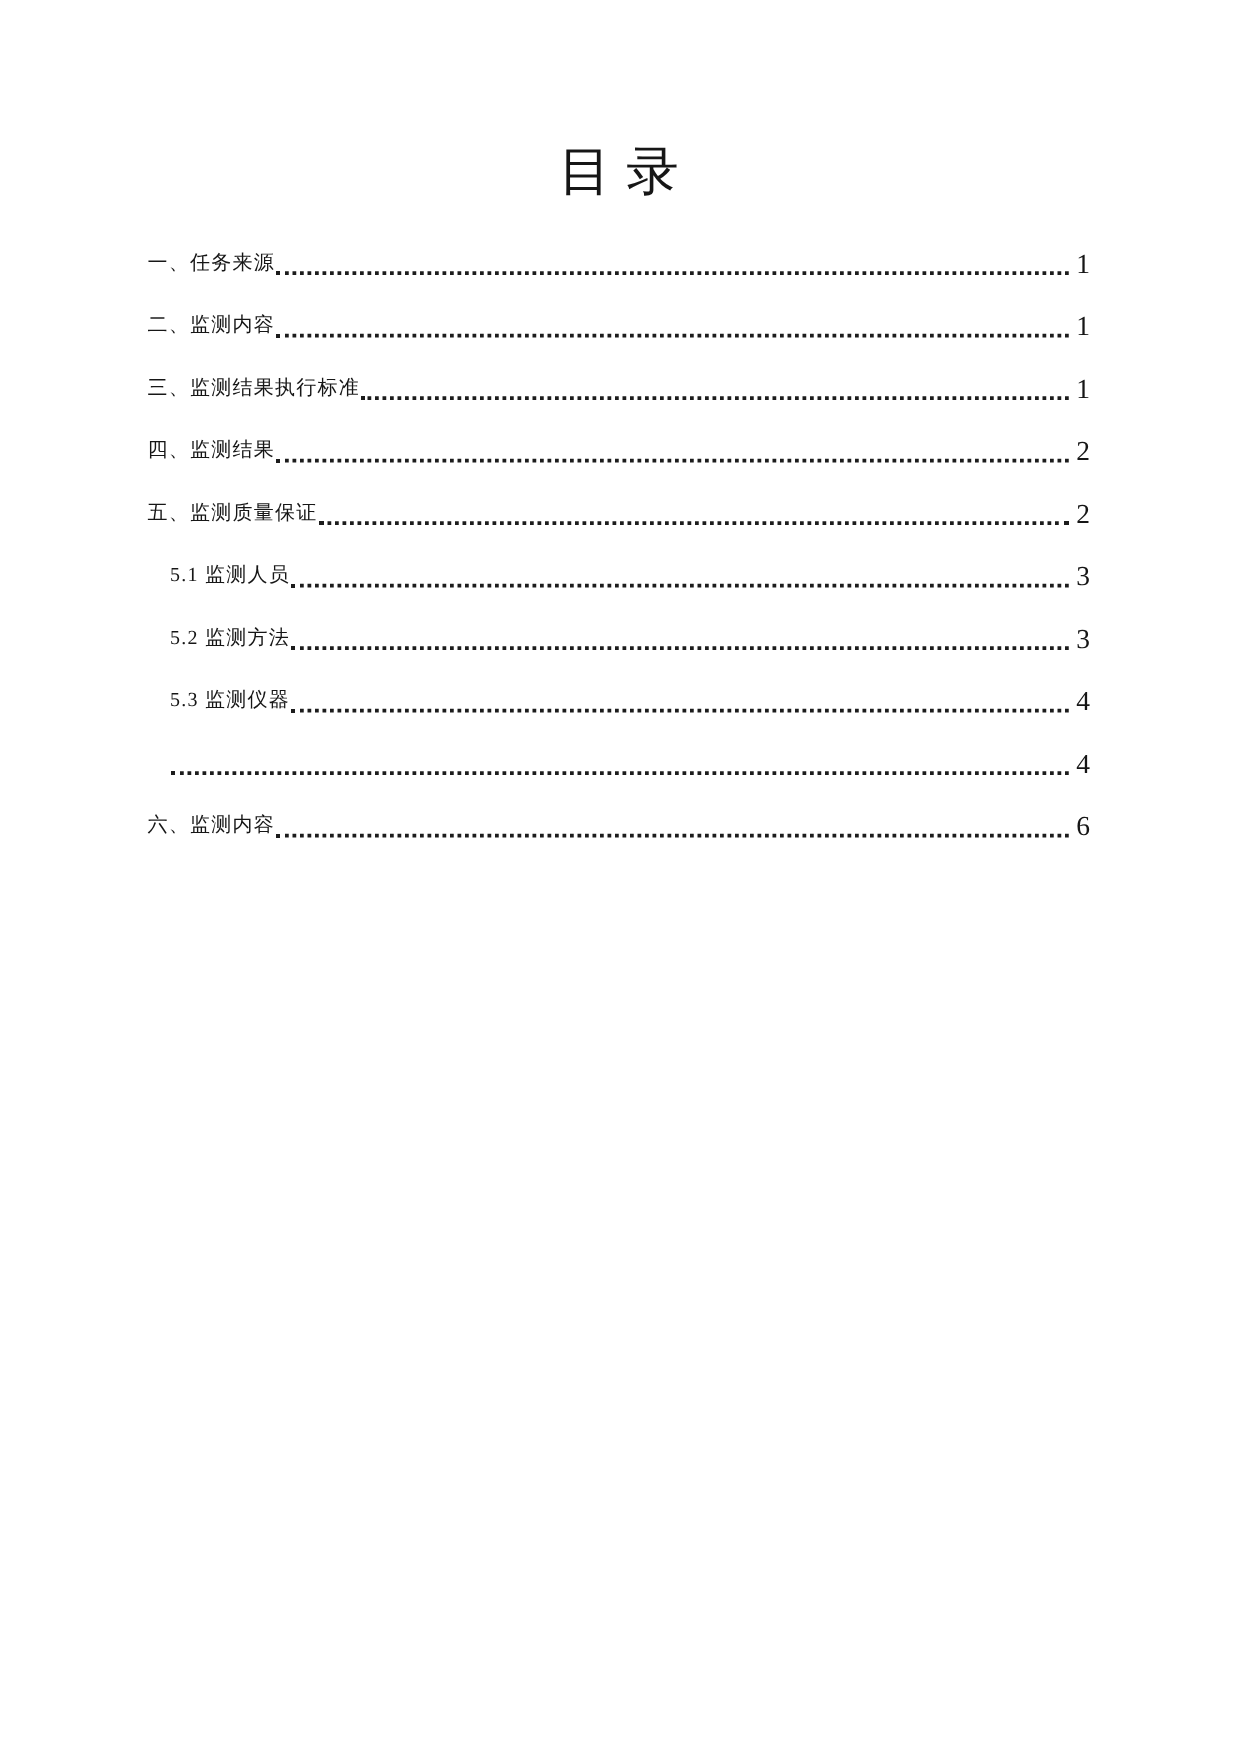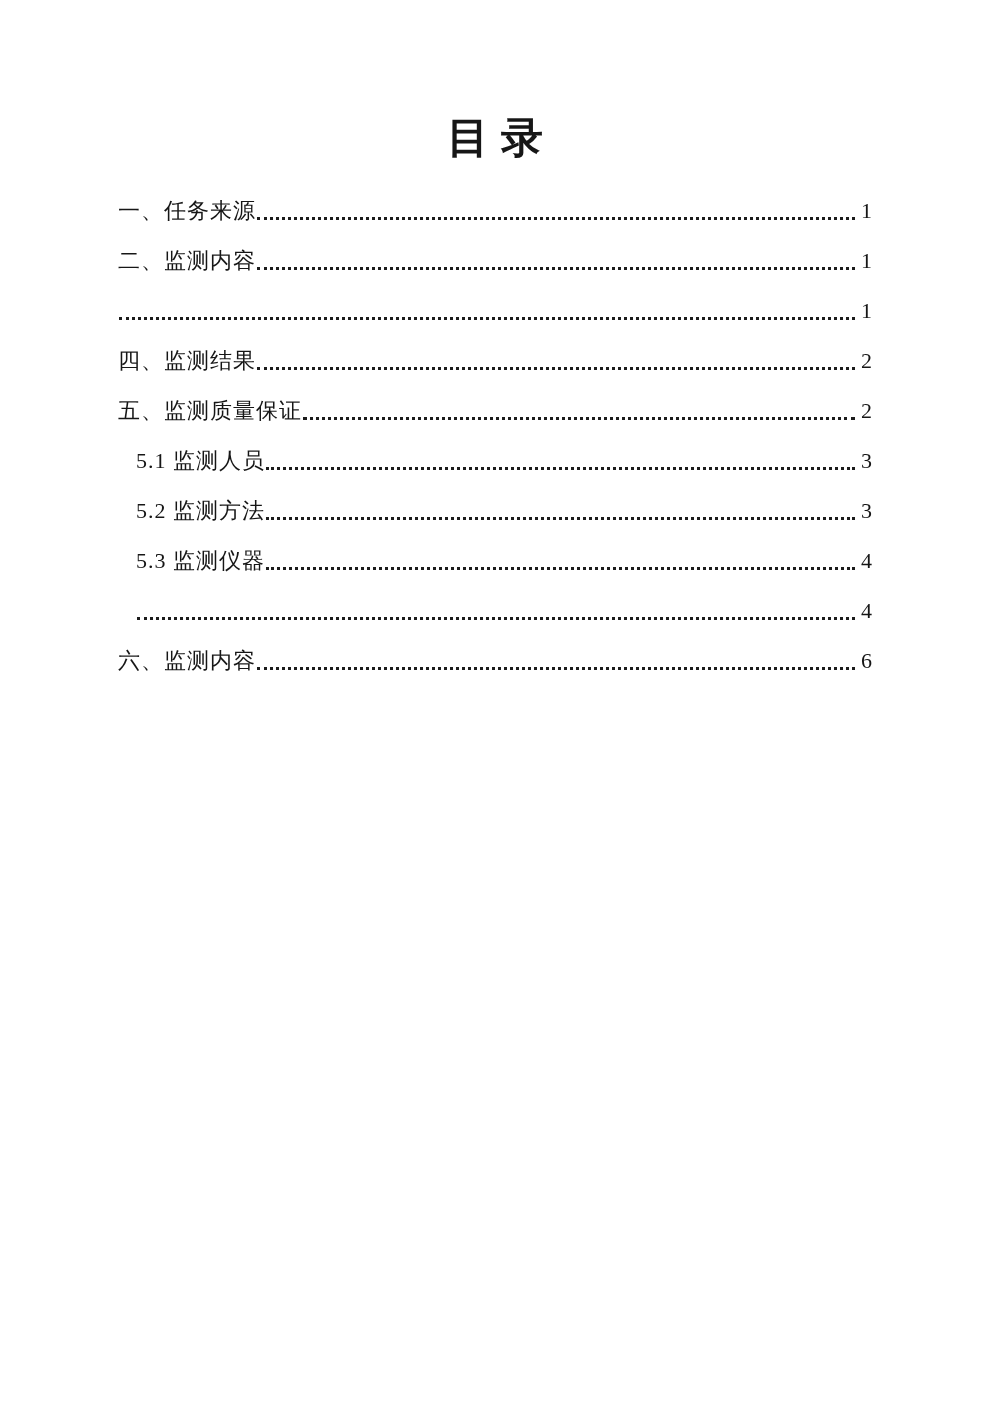--- a/index.html
+++ b/index.html
@@ -11,36 +11,36 @@
     box-sizing: border-box;
     padding: 112px 120px 0 118px;
     font-family: "Liberation Serif", "DejaVu Serif", serif;
     color: #161616;
     overflow: hidden;
   }
   .doc-title {
     margin: 0 0 32px 0;
     font-size: 42px;
     line-height: 52px;
-    font-weight: 700;
+    font-weight: 400;
     text-align: center;
     letter-spacing: 12px;
     text-indent: 12px;
     white-space: nowrap;
   }
   .toc { width: 100%; }
   .toc-row {
     display: flex;
     align-items: flex-end;
     height: 30px;
     margin-bottom: 20px;
   }
   .toc-row.level-2 { padding-left: 18px; }
   .toc-label {
-    font-size: 22px;
+    font-size: 16px;
     line-height: 30px;
     white-space: nowrap;
     letter-spacing: 1px;
   }
   .toc-leader {
     flex: 1 1 auto;
     min-width: 12px;
     border-bottom: 3px dotted #1c1c1c;
     margin: 0 3px 6px 1px;
     height: 0;
@@ -62,20 +62,21 @@
         <span class="toc-label">一、任务来源</span>
         <span class="toc-leader"></span>
         <span class="toc-page">1</span>
       </div>
       <div class="toc-row level-1">
         <span class="toc-label">二、监测内容</span>
         <span class="toc-leader"></span>
         <span class="toc-page">1</span>
       </div>
       <div class="toc-row level-1">
+        <span class="toc-label">三、监测结果执行标准</span>
         <span class="toc-leader"></span>
         <span class="toc-page">1</span>
       </div>
       <div class="toc-row level-1">
         <span class="toc-label">四、监测结果</span>
         <span class="toc-leader"></span>
         <span class="toc-page">2</span>
       </div>
       <div class="toc-row level-1">
         <span class="toc-label">五、监测质量保证</span>

